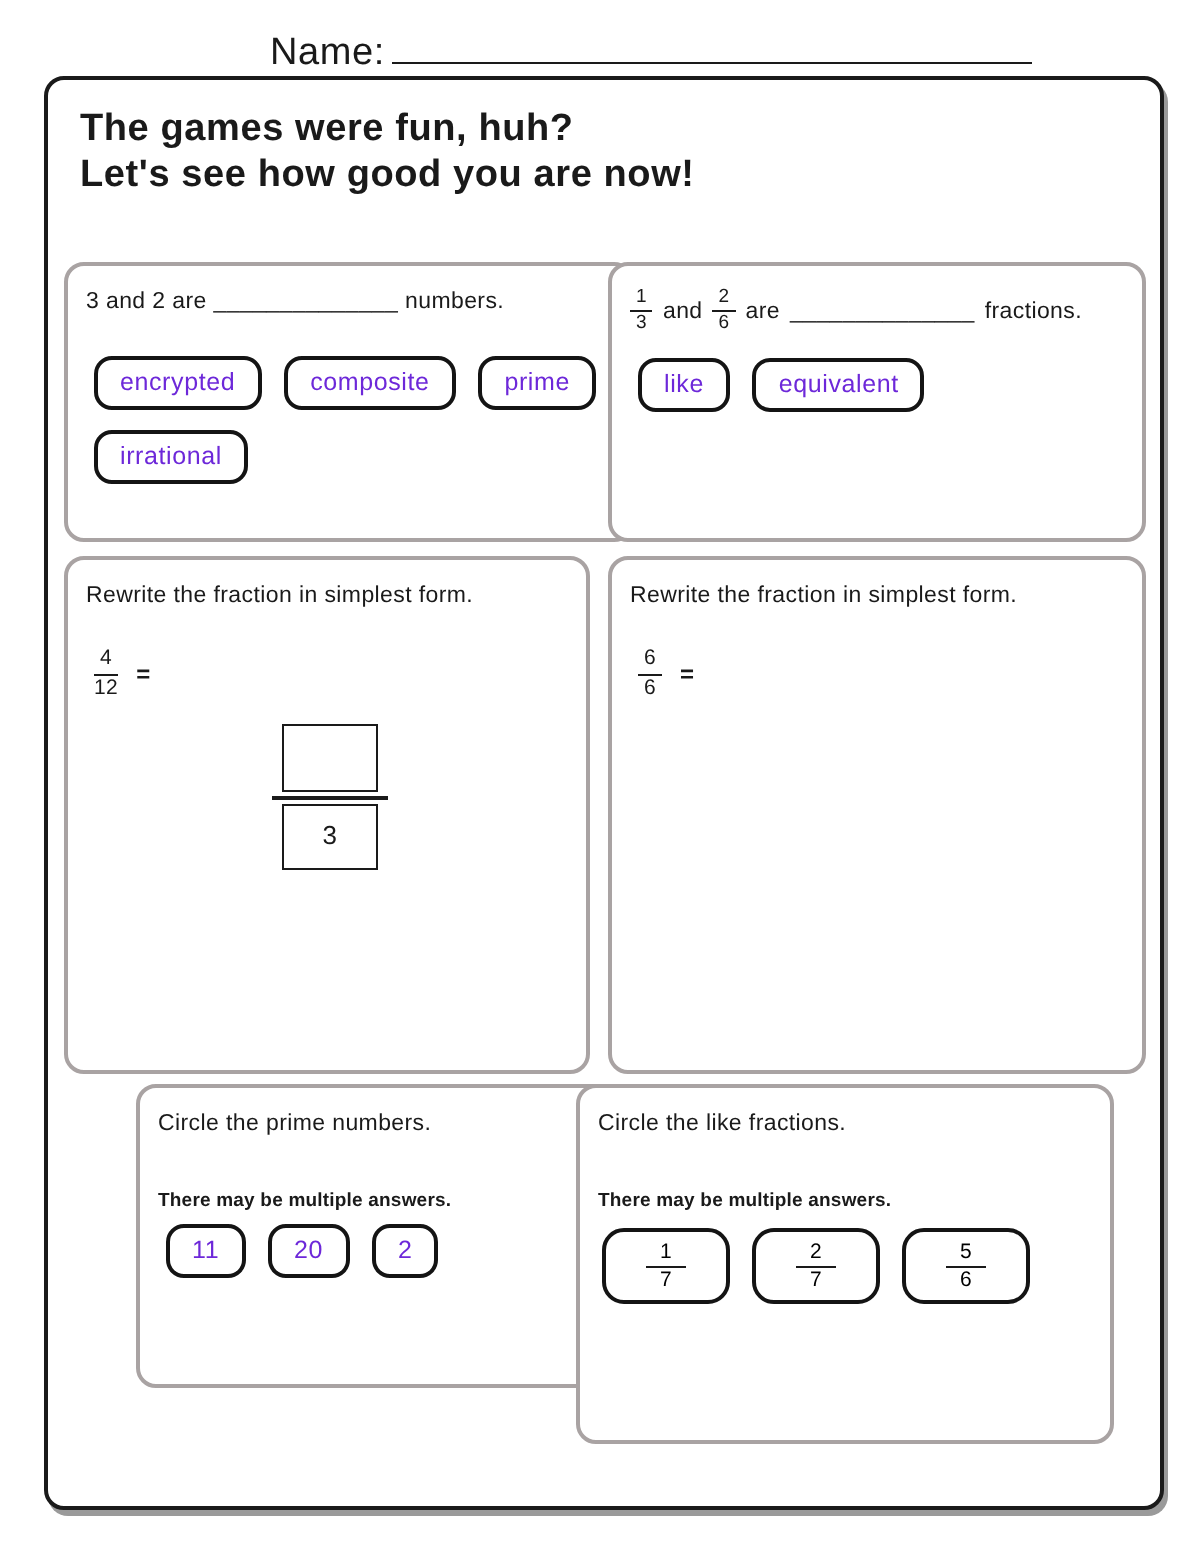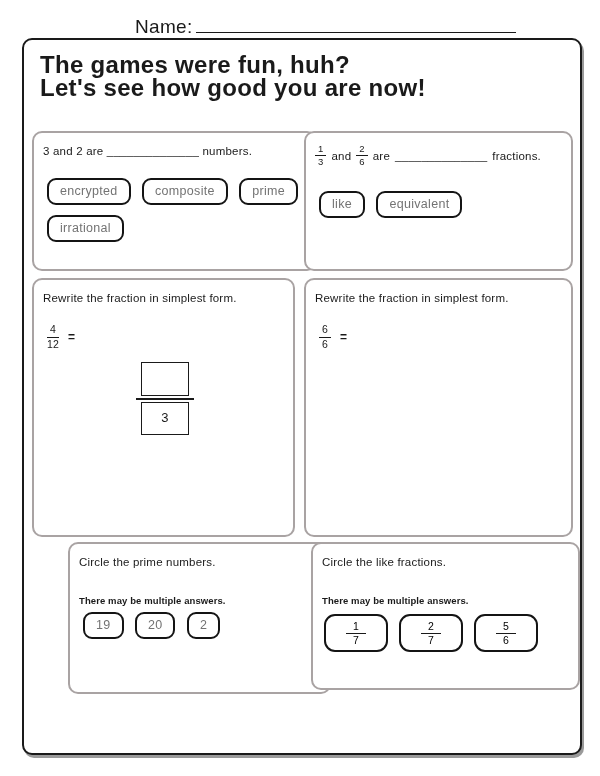--- a/index.html
+++ b/index.html
@@ -37,72 +37,72 @@
     box-sizing: border-box;
     border: 2.5px solid #1a1a1a;
     border-radius: 10px;
     background: #ffffff;
     box-shadow: 2px 3px 0 #9a9a9a;
   }
   .header {
     position: absolute;
     left: 16px;
     top: 13px;
-    font-size: 24px;
+    font-size: 19px;
     font-weight: bold;
     line-height: 23px;
     letter-spacing: 0.3px;
   }
   .panel {
     position: absolute;
     box-sizing: border-box;
     border: 2px solid #a9a3a3;
     border-radius: 10px;
     background: #ffffff;
     padding: 11px 9px 0 9px;
   }
   .p1 { left: 8px;   top: 91px;  width: 285px; height: 140px; }
   .p2 { left: 280px; top: 91px;  width: 269px; height: 140px; }
   .p3 { left: 8px;   top: 238px; width: 263px; height: 259px; }
   .p4 { left: 280px; top: 238px; width: 269px; height: 259px; }
   .p5 { left: 8px;   top: 502px; width: 263px; height: 152px; margin-left: 36px; }
-  .p6 { left: 287px; top: 502px; width: 269px; height: 148px; }
+  .p6 { left: 264px; top: 502px; width: 269px; height: 180px; }
 
   .question {
     font-size: 11.5px;
     letter-spacing: 0.2px;
     line-height: 14px;
   }
   .qflex {
     display: flex;
     align-items: center;
     gap: 5px;
     flex-wrap: nowrap;
   }
   .hint {
     font-size: 9.5px;
     font-weight: bold;
     letter-spacing: 0.1px;
     margin-top: 26px;
   }
   .options { margin-top: 20px; margin-left: 4px; }
-  .p2 .options { margin-top: 24px; margin-left: 4px; }
+  .p2 .options { margin-top: 12px; margin-left: 4px; }
   .p5 .options { margin-top: 6px; margin-left: 4px; }
   .p6 .options { margin-top: 8px; margin-left: 2px; display: flex; gap: 11px; }
 
   .pill {
     display: inline-block;
     box-sizing: border-box;
     border: 2px solid #141414;
     border-radius: 9px;
     background: #ffffff;
     font-family: "Liberation Sans", sans-serif;
     font-size: 12.5px;
     letter-spacing: 0.3px;
-    color: #737373;
+    color: #6d28d9;
     padding: 4px 11px 5px 11px;
     margin: 0 7px 10px 0;
     cursor: pointer;
   }
 
   .frac {
     display: inline-flex;
     flex-direction: column;
     align-items: center;
     font-size: 9.5px;
@@ -241,21 +241,21 @@
         <span class="fden">6</span>
       </span>
       <span class="eq">=</span>
     </div>
   </section>
 
   <section class="panel p5">
     <div class="question">Circle the prime numbers.</div>
     <div class="hint">There may be multiple answers.</div>
     <div class="options">
-      <button class="pill">19</button>
+      <button class="pill">11</button>
       <button class="pill">20</button>
       <button class="pill">2</button>
     </div>
   </section>
 
   <section class="panel p6">
     <div class="question">Circle the like fractions.</div>
     <div class="hint">There may be multiple answers.</div>
     <div class="options">
       <button class="frac-box">

